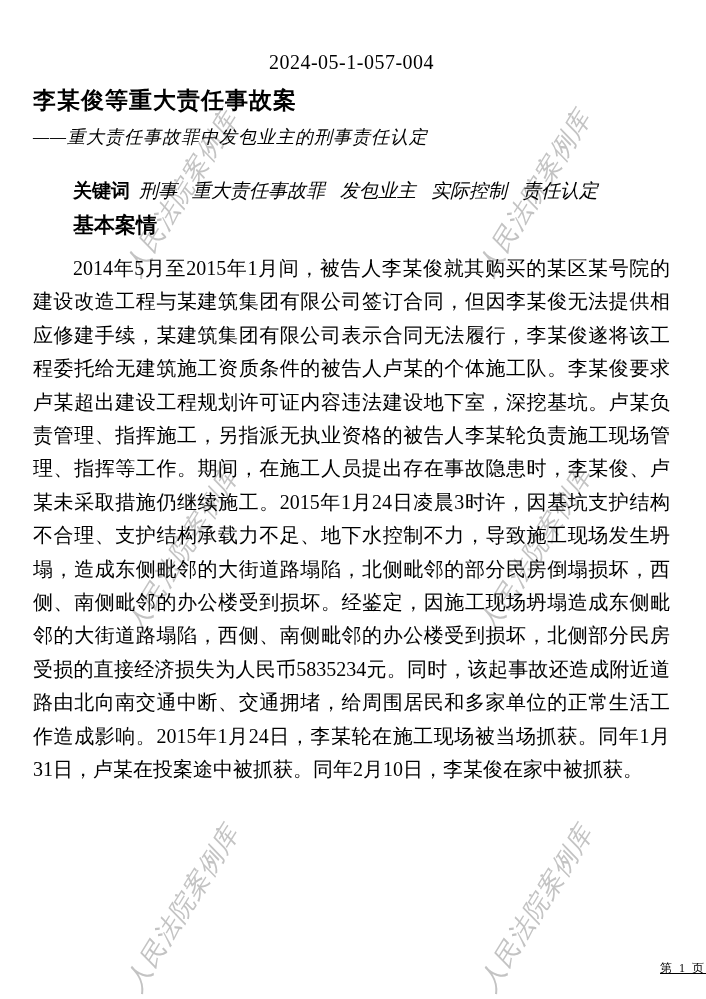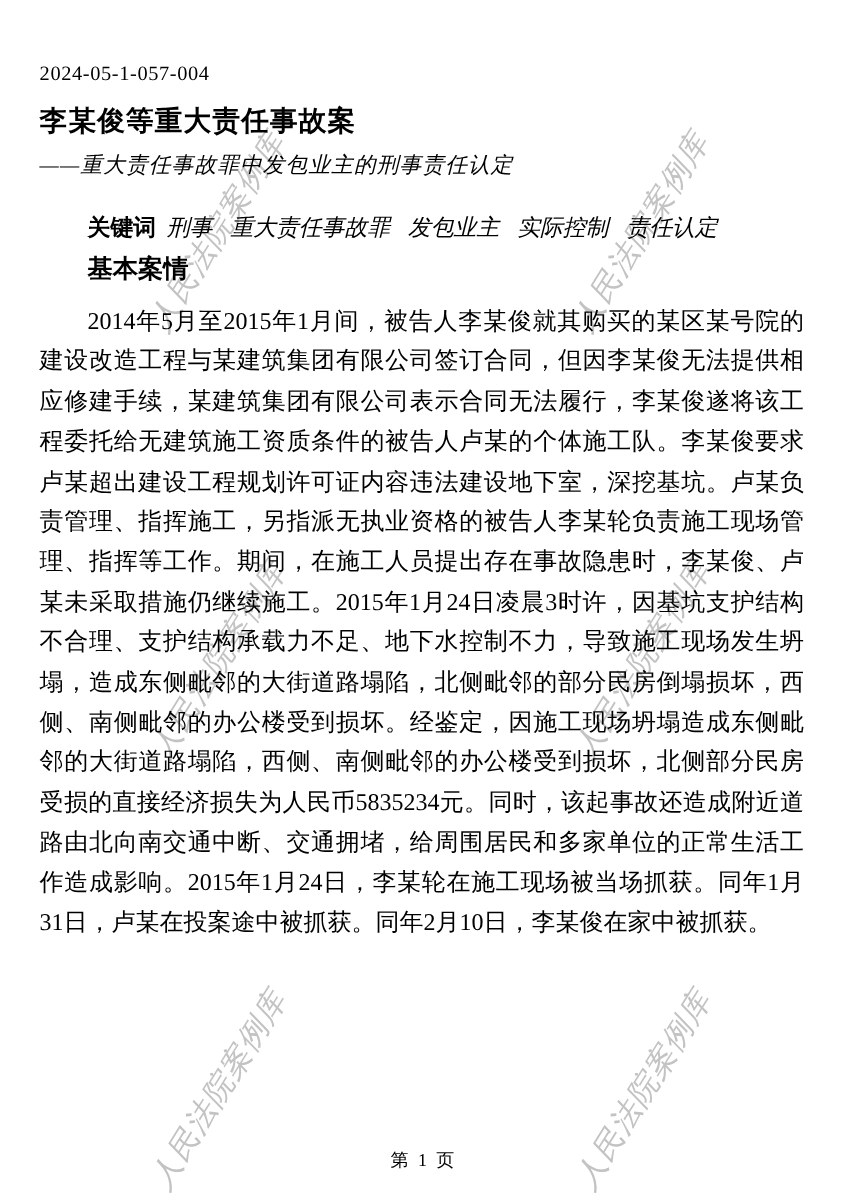--- a/index.html
+++ b/index.html
@@ -34,23 +34,24 @@
   .wm4 { left: 535px; top: 550px; }
   .wm5 { left: 182px; top: 908px; }
   .wm6 { left: 536px; top: 908px; }
   
   .content {
     position: relative;
     z-index: 1;
     padding: 52px 36px 0 33px;
   }
   .doc-number {
-    font-size: 17px;
+    font-size: 20px;
     line-height: 20px;
     letter-spacing: 0.5px;
+    text-align: center;
   }
   .case-title {
     margin-top: 13px;
     font-size: 23px;
     font-weight: bold;
     letter-spacing: 1px;
   }
   .case-subtitle {
     margin-top: 9px;
     font-size: 18px;
@@ -90,23 +91,24 @@
   .body-text p {
     margin: 0;
     text-indent: 2em;
   }
   .page-footer {
     position: absolute;
     z-index: 1;
     bottom: 22px;
     left: 0;
     width: 100%;
-    text-align: center;
-    font-size: 15px;
+    text-align: right;
+    font-size: 12px;
     letter-spacing: 2px;
+    text-decoration: underline;
   }
 </style>
 </head>
 <body>
 
 <div class="page">
 
   <div class="wm wm1" style="color: rgb(195, 195, 195);">人民法院案例库</div>
   <div class="wm wm2" style="color: rgb(195, 195, 195);">人民法院案例库</div>
   <div class="wm wm3" style="color: rgb(195, 195, 195);">人民法院案例库</div>

